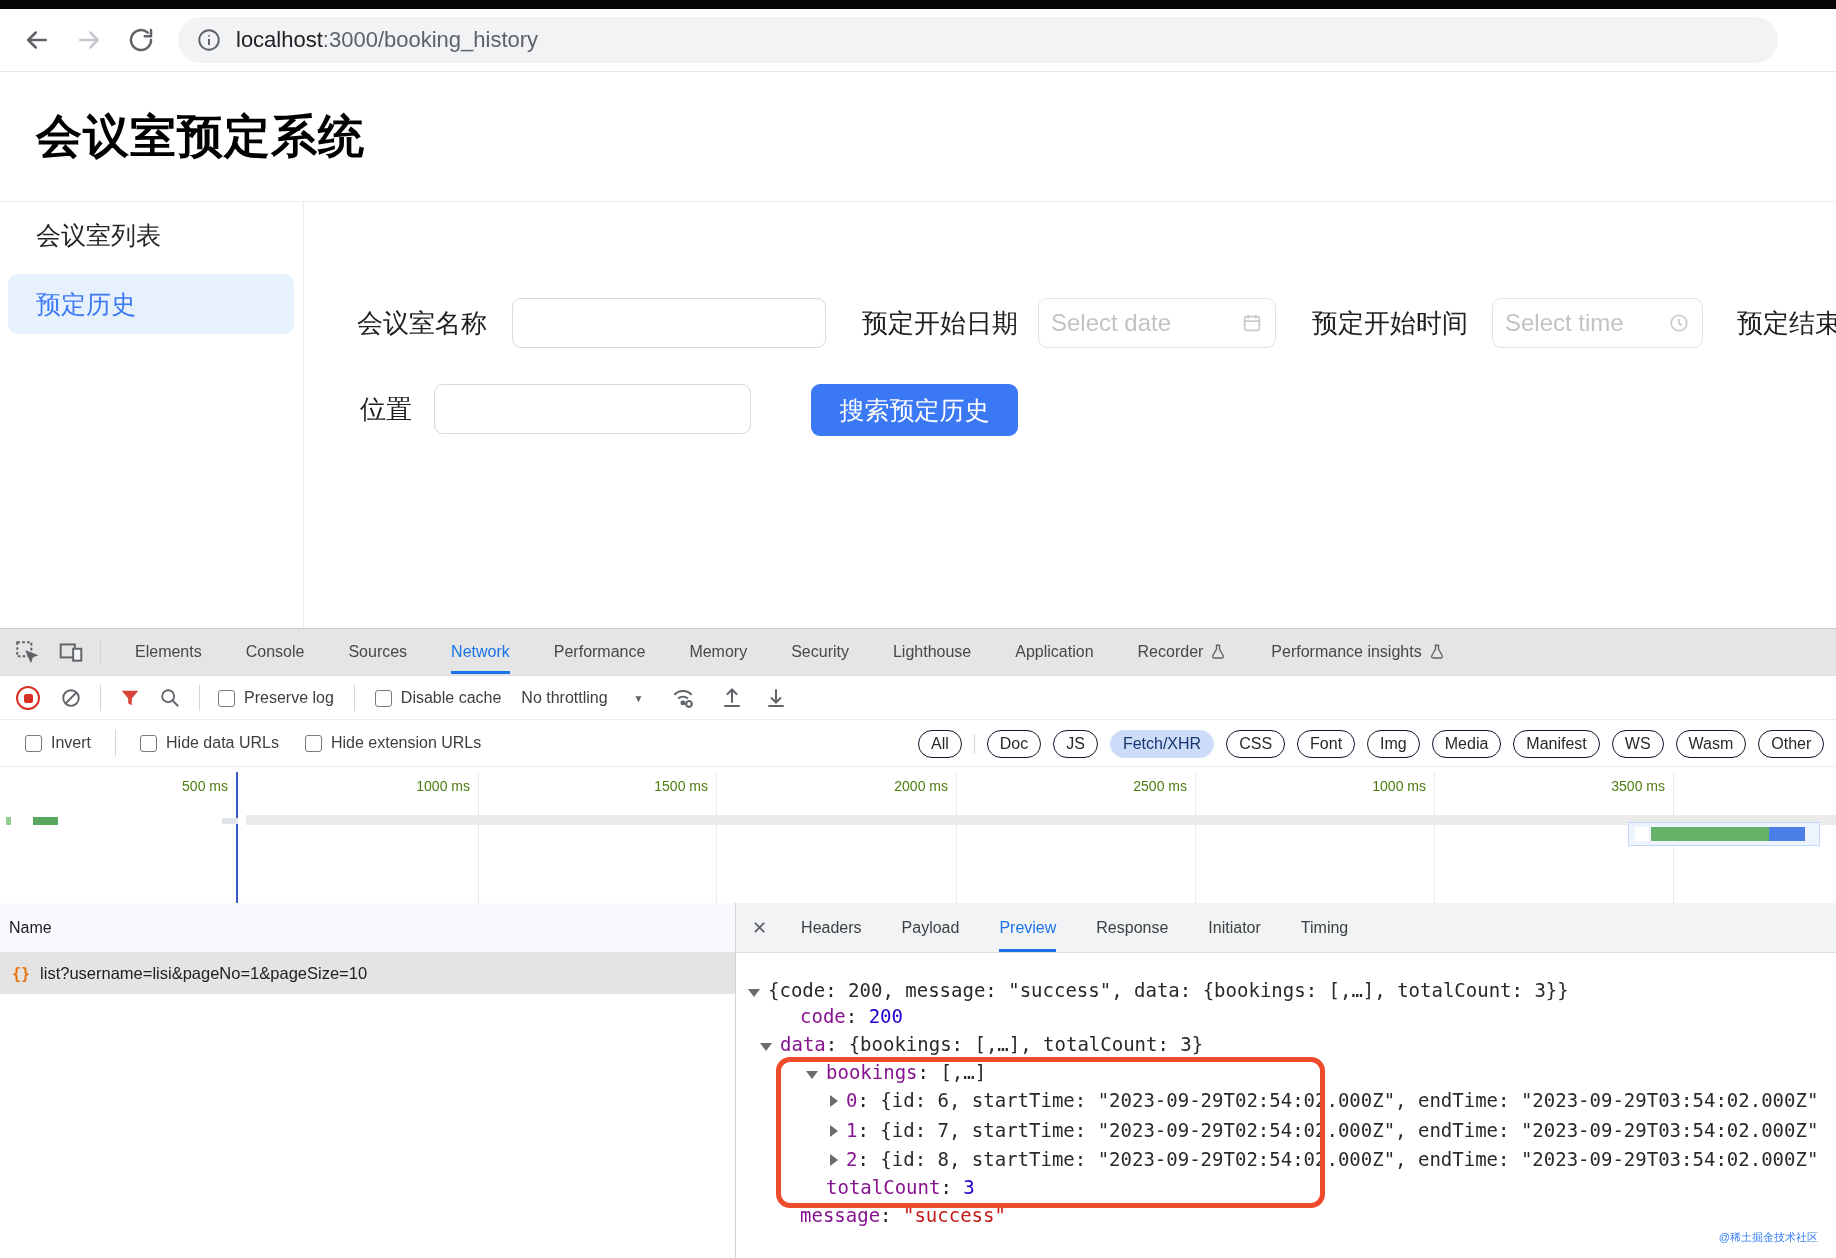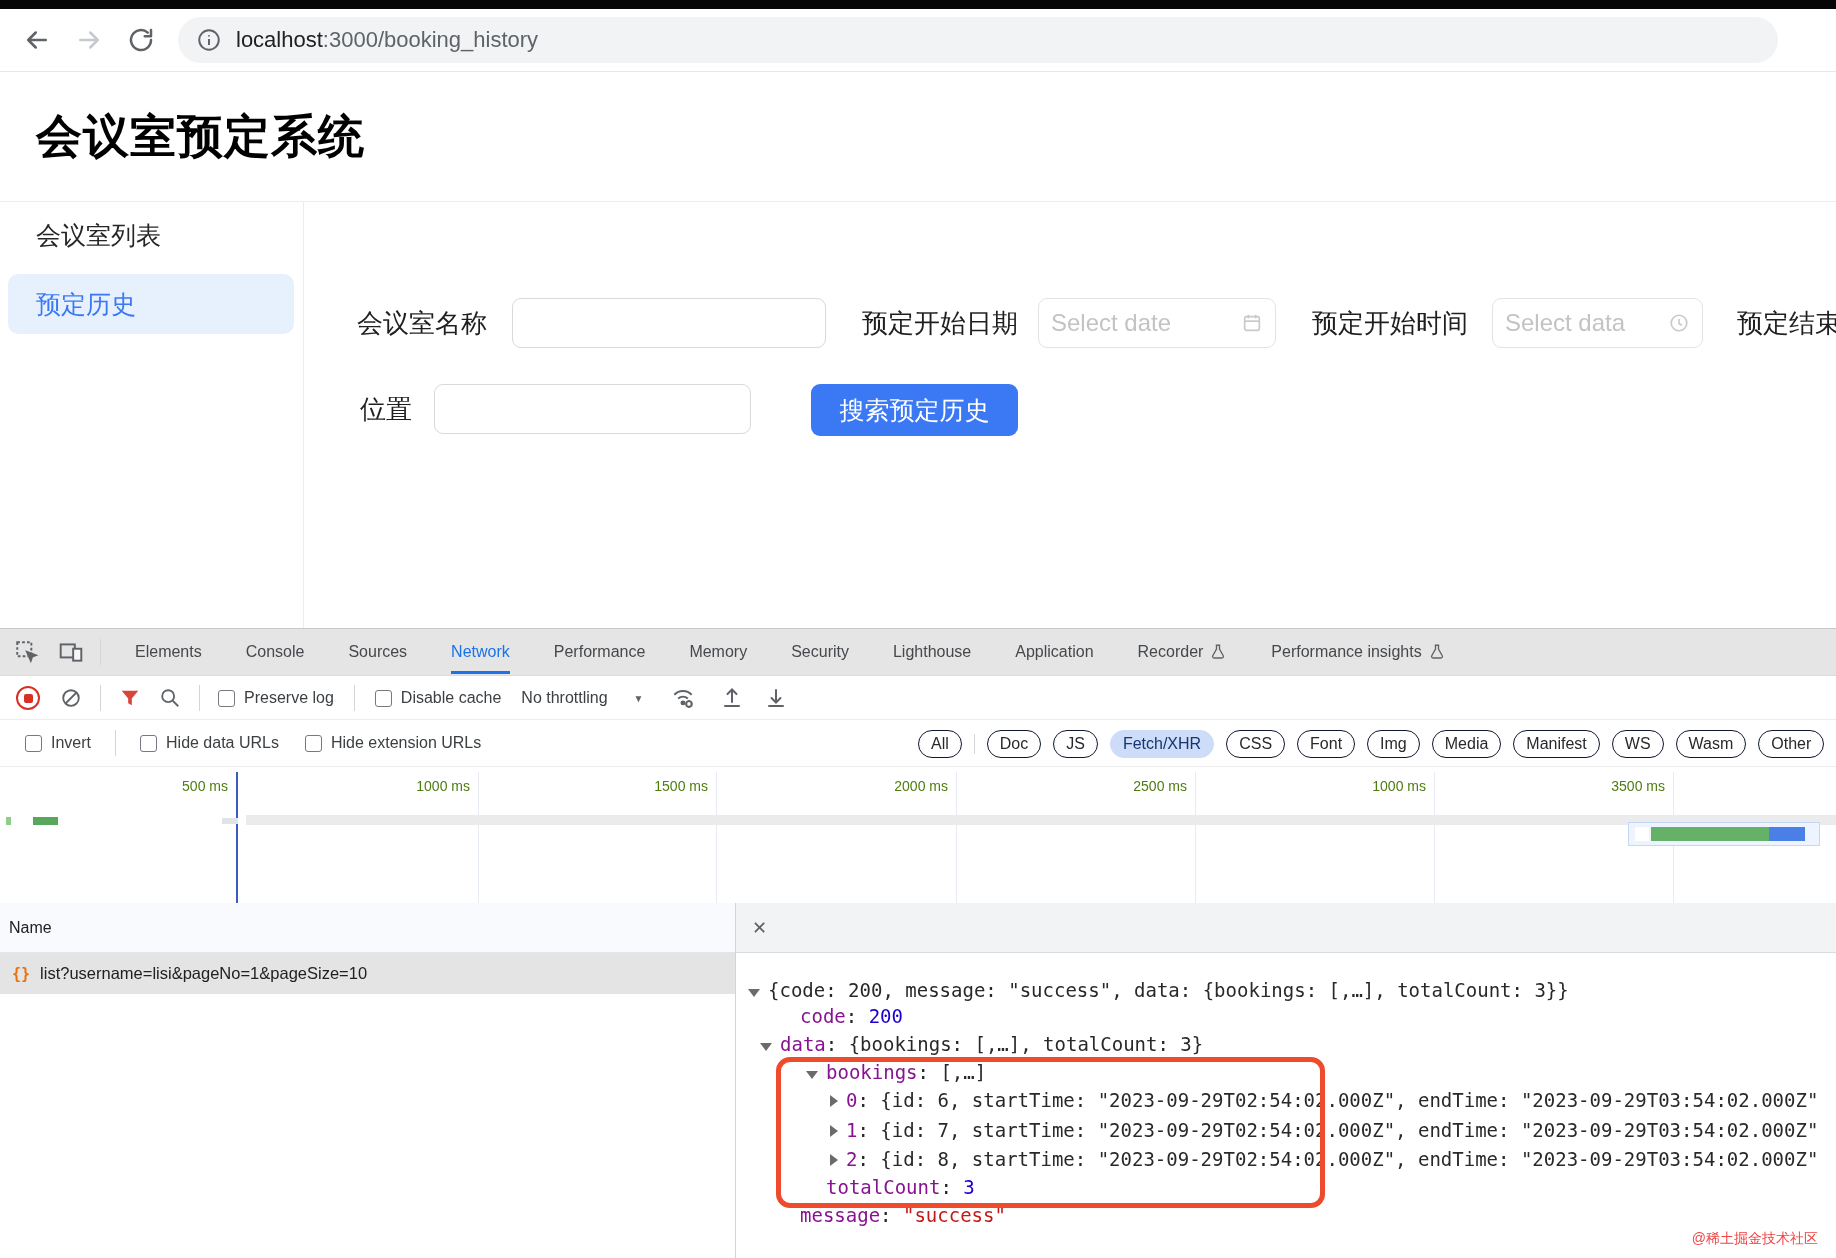--- a/index.html
+++ b/index.html
@@ -61,21 +61,21 @@
                  display:flex;align-items:center;box-sizing:border-box;}
   .dtab{font-size:16px;color:#3c4043;height:49px;line-height:49px;white-space:nowrap;}
   .dtab.active{color:#1a73e8;box-shadow:inset 0 -3px 0 #1a73e8;}
   .jsonline{position:absolute;font-family:"DejaVu Sans Mono", monospace;font-size:19px;white-space:nowrap;color:#28292b;}
   .jkey{color:#881391;}
   .jnum{color:#1c00cf;}
   .jstr{color:#c41a16;}
   .tri-d{display:inline-block;width:0;height:0;border-left:6px solid transparent;border-right:6px solid transparent;border-top:8px solid #6b6b6b;}
   .tri-r{display:inline-block;width:0;height:0;border-top:6px solid transparent;border-bottom:6px solid transparent;border-left:8px solid #6b6b6b;}
   .annotation{left:776px;top:1057px;width:539px;height:141px;border:5px solid #ed4b2c;border-radius:14px;pointer-events:none;}
-  .watermark{right:18px;top:1230px;font-size:14px;color:#ef4444;margin-left:44px;}
+  .watermark{right:18px;top:1230px;font-size:11px;color:#3b82f6;margin-left:44px;}
 </style>
 </head>
 <body>
 
 <div class="abs top-strip"></div>
 <div class="abs browser-bar">
   <svg class="nav-ic" viewBox="0 0 24 24" fill="none" stroke="#5f6368" stroke-width="2" stroke-linecap="round" stroke-linejoin="round">
       <path d="M19 12H6"></path>
       <path d="M11 6l-6 6 6 6"></path>
     </svg>
@@ -112,21 +112,21 @@
   <span class="ph">Select date</span>
   <svg width="22" height="22" viewBox="0 0 24 24" fill="none" stroke="#c9c9c9" stroke-width="1.8">
       <rect x="4" y="5" width="16" height="15" rx="2"></rect>
       <line x1="8" y1="3" x2="8" y2="7"></line>
       <line x1="16" y1="3" x2="16" y2="7"></line>
       <line x1="4" y1="10" x2="20" y2="10"></line>
     </svg>
 </div>
 <div class="abs flabel" style="left:1312px;top:298px;">预定开始时间</div>
 <div class="abs pickwrap" style="left:1492px;top:298px;width:211px;">
-  <span class="ph">Select data</span>
+  <span class="ph">Select time</span>
   <svg width="22" height="22" viewBox="0 0 24 24" fill="none" stroke="#c9c9c9" stroke-width="1.8">
       <circle cx="12" cy="12" r="8.5"></circle>
       <path d="M12 7.5v5l3.2 2"></path>
     </svg>
 </div>
 <div class="abs flabel" style="left:1737px;top:298px;">预定结束</div>
 
 <div class="abs flabel" style="left:360px;top:384px;">位置</div>
 <input class="abs finput" style="left: 434px; top: 384px; width: 317px;">
 <button class="abs btn-primary" style="left:811px;top:384px;">搜索预定历史</button>
@@ -267,20 +267,28 @@
   <span style="margin-left:9px;font-size:16px;color:#202124;">Name</span>
 </div>
 <div class="abs req-row">
   <span style="margin-left:12px;font-family:'DejaVu Sans Mono',monospace;font-size:15px;font-weight:bold;color:#e8710a;">{}</span>
   <span style="margin-left:10px;font-size:16.5px;color:#202124;">list?username=lisi&amp;pageNo=1&amp;pageSize=10</span>
 </div>
 <div class="abs pane-divider"></div>
 
 <div class="abs detail-header">
   <span style="margin-left:16px;font-size:18px;color:#5f6368;">✕</span>
+  <div style="display:flex;gap:40px;margin-left:34px;align-items:center;height:50px;">
+    <span class="dtab">Headers</span>
+    <span class="dtab">Payload</span>
+    <span class="dtab active">Preview</span>
+    <span class="dtab">Response</span>
+    <span class="dtab">Initiator</span>
+    <span class="dtab">Timing</span>
+  </div>
 </div>
 
 <div class="jsonline" style="left:748px;top:979px;"><span class="tri-d" style="margin-right:8px"></span><span>{code: 200, message: "success", data: {bookings: [,…], totalCount: 3}}</span></div>
 <div class="jsonline" style="left:800px;top:1005px;"><span class="jkey">code</span><span>: </span><span class="jnum">200</span></div>
 <div class="jsonline" style="left:760px;top:1033px;"><span class="tri-d" style="margin-right:8px"></span><span class="jkey">data</span><span>: {bookings: [,…], totalCount: 3}</span></div>
 <div class="jsonline" style="left:806px;top:1061px;"><span class="tri-d" style="margin-right:8px"></span><span class="jkey">bookings</span><span>: [,…]</span></div>
 <div class="jsonline" style="left:830px;top:1089px;"><span class="tri-r" style="margin-right:8px"></span><span class="jkey">0</span><span>: {id: 6, startTime: "2023-09-29T02:54:02.000Z", endTime: "2023-09-29T03:54:02.000Z"</span></div>
 <div class="jsonline" style="left:830px;top:1119px;"><span class="tri-r" style="margin-right:8px"></span><span class="jkey">1</span><span>: {id: 7, startTime: "2023-09-29T02:54:02.000Z", endTime: "2023-09-29T03:54:02.000Z"</span></div>
 <div class="jsonline" style="left:830px;top:1148px;"><span class="tri-r" style="margin-right:8px"></span><span class="jkey">2</span><span>: {id: 8, startTime: "2023-09-29T02:54:02.000Z", endTime: "2023-09-29T03:54:02.000Z"</span></div>
 <div class="jsonline" style="left:826px;top:1176px;"><span class="jkey">totalCount</span><span>: </span><span class="jnum">3</span></div>

